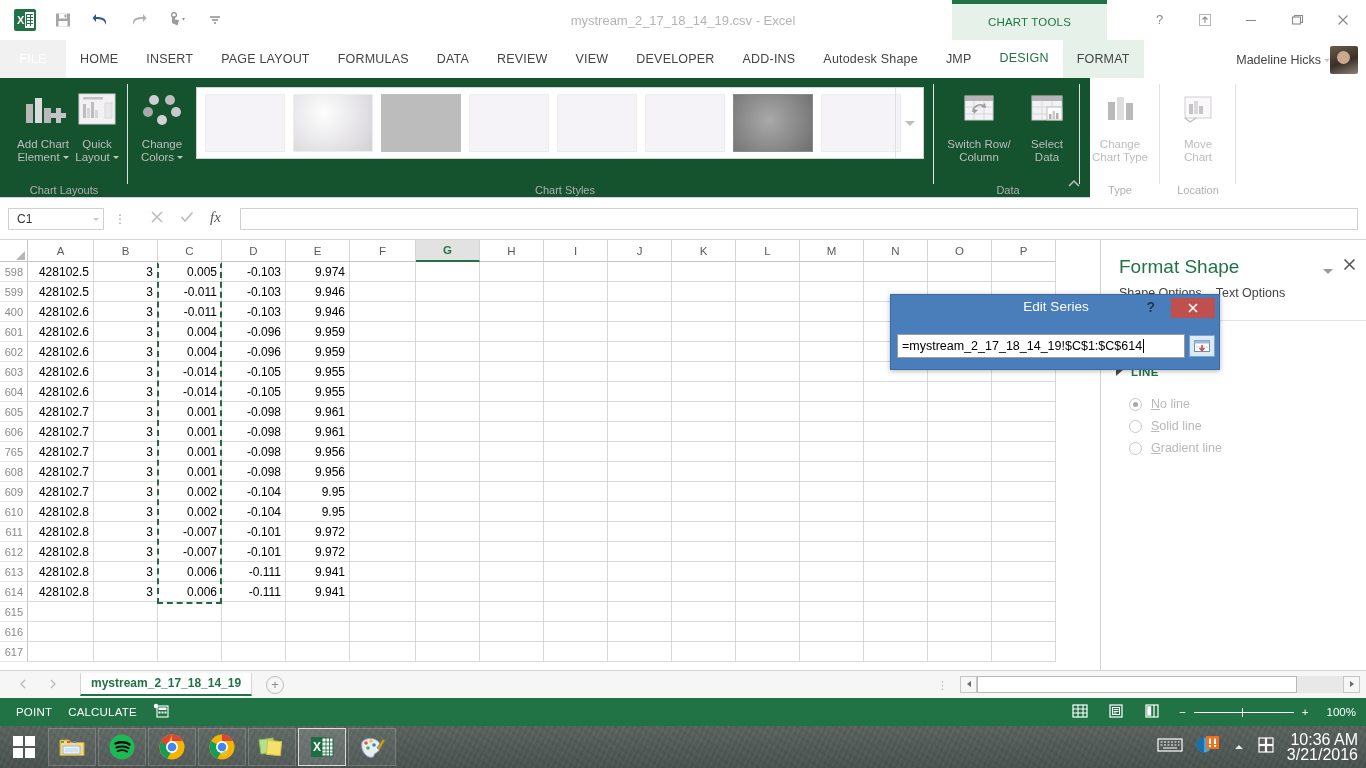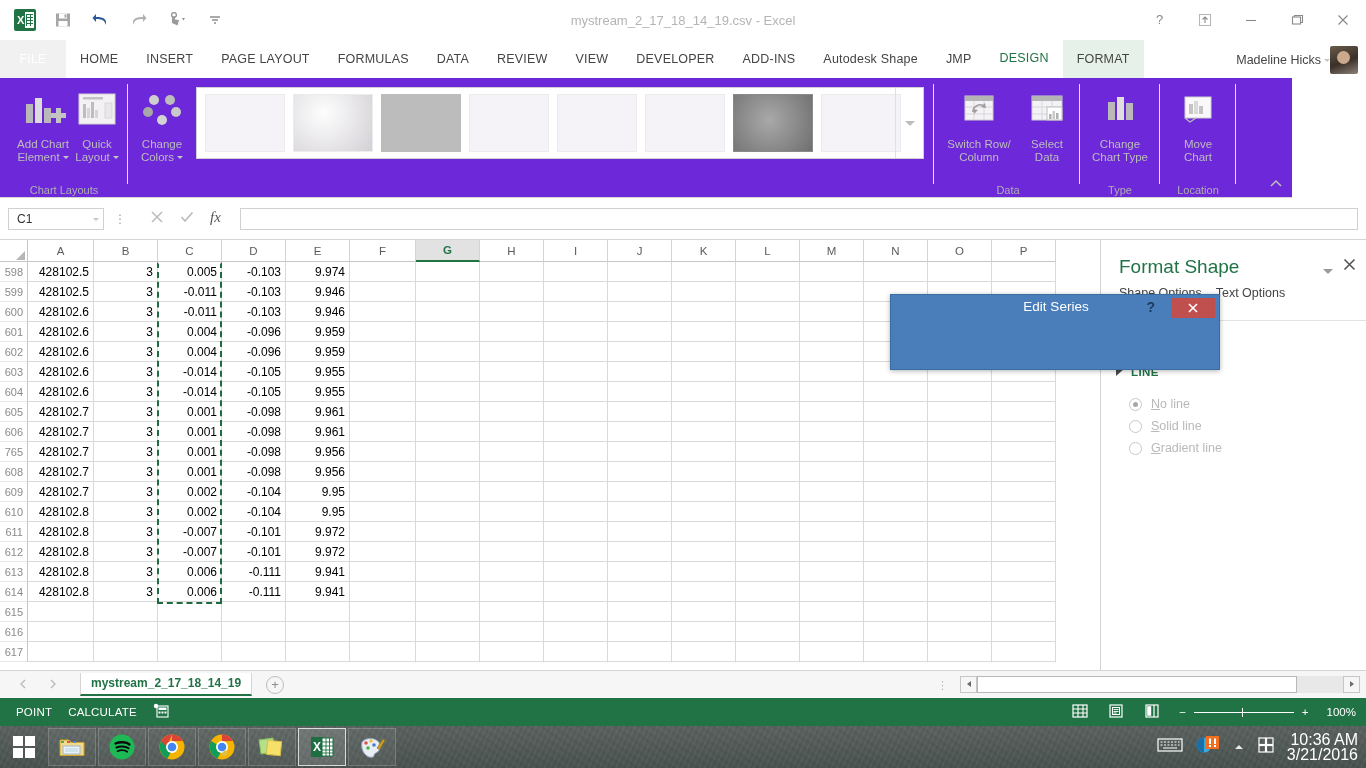--- a/index.html
+++ b/index.html
@@ -77,22 +77,22 @@
     background: linear-gradient(160deg,#6b5b4a 0%,#3a3028 55%,#8d8278 100%);
     position: relative;
   }
   .avatar::after {
     content:""; position:absolute; left:7px; top:5px; width:13px; height:13px;
     border-radius:50%; background:#caa98c;
   }
 
   
   .ribbon {
-    position: absolute; left: 0; top: 78px; width: 1292px; height: 120px;
-    background: #6d28d9; border-bottom: 1px solid #d4d4d4;
+    position: absolute; left: 0; top: 78px; width: 1090px; height: 120px;
+    background: #14532d; border-bottom: 1px solid #d4d4d4;
   }
   .grp { position: absolute; top: 0; height: 120px; }
   .grp-label {
     position: absolute; bottom: 2px; width: 100%; text-align: center;
     font-size: 11px; color: #b0b0b0;
   }
   .grp-sep { position: absolute; top: 6px; width: 1px; height: 100px; background: #e2e2e2; }
 
   .bigbtn {
     position: absolute; top: 6px; display: flex; flex-direction: column;
@@ -325,20 +325,23 @@
       </div>
       <div class="qat-btn">
         <svg width="16" height="16" viewBox="0 0 16 16">
             <path d="M3 5 h10 M5 8 h6 M7 11 h2" stroke="#8f8f8f" stroke-width="1.3" fill="none"></path>
           </svg>
       </div>
     </div>
 
     <div class="title-text">mystream_2_17_18_14_19.csv - Excel</div>
 
+    <div class="chart-tools-tab">
+      <span>CHART TOOLS</span>
+    </div>
 
     <div class="winbtns">
       <div class="winbtn">
         <svg width="16" height="16" viewBox="0 0 16 16">
             <text x="5" y="12" font-size="13" fill="#8a8a8a" font-family="Liberation Sans">?</text>
           </svg>
       </div>
       <div class="winbtn">
         <svg width="16" height="16" viewBox="0 0 16 16">
             <rect x="2.5" y="2.5" width="11" height="11" fill="none" stroke="#b8b8b8" stroke-width="1.1"></rect>
@@ -441,20 +444,21 @@
         <div class="gal-item g3"></div>
         <div class="gal-item g4"></div>
         <div class="gal-item g5"></div>
         <div class="gal-item g6"></div>
         <div class="gal-item g7"></div>
         <div class="gal-item g8"></div>
         <div class="gal-more">
           <span class="tri-d"></span>
         </div>
       </div>
+      <div class="grp-label" style="width:738px">Chart Styles</div>
       <div class="grp-sep" style="left:737px"></div>
     </div>
 
     <div class="grp" style="left:936px;width:144px">
       <div class="bigbtn" style="left:4px">
         <div class="glyph">
           <svg width="44" height="40" viewBox="0 0 44 40">
             <rect x="8" y="6" width="28" height="24" fill="#f4f2f6" stroke="#cfcfcf"></rect>
             <rect x="8" y="6" width="28" height="5" fill="#b4b4b4"></rect>
             <path d="M8 17 h28 M8 24 h28 M17 11 v19 M27 11 v19" stroke="#d6d6d6" stroke-width="1"></path>
@@ -565,21 +569,21 @@
       <div class="ch" style="width:64px">L</div>
       <div class="ch" style="width:64px">M</div>
       <div class="ch" style="width:64px">N</div>
       <div class="ch" style="width:64px">O</div>
       <div class="ch" style="width:64px">P</div>
     </div>
 
     <div class="rowhdr" id="rowhdr">
         <div class="rh">598</div>
         <div class="rh">599</div>
-        <div class="rh">600</div>
+        <div class="rh">400</div>
         <div class="rh">601</div>
         <div class="rh">602</div>
         <div class="rh">603</div>
         <div class="rh">604</div>
         <div class="rh">605</div>
         <div class="rh">606</div>
         <div class="rh">765</div>
         <div class="rh">608</div>
         <div class="rh">609</div>
         <div class="rh">610</div>
@@ -1087,20 +1091,34 @@
   </div>
 
   <div class="dialog">
     <div class="dlg-title">Edit Series</div>
     <div class="dlg-help">?</div>
     <div class="dlg-close">
       <svg width="12" height="12" viewBox="0 0 12 12">
           <path d="M2 2 L10 10 M10 2 L2 10" stroke="#fff" stroke-width="1.6"></path>
         </svg>
     </div>
+    <div class="dlg-body">
+      <div class="dlg-input">
+        <span>=mystream_2_17_18_14_19!$C$1:$C$614</span>
+          <span class="caret-blink"></span>
+      </div>
+      <div class="rangebtn">
+        <svg width="18" height="15" viewBox="0 0 18 15">
+          <rect x="1.5" y="1.5" width="15" height="11" fill="#fff" stroke="#6f8fb5"></rect>
+          <rect x="1.5" y="1.5" width="15" height="3" fill="#9fb8d6"></rect>
+          <path d="M3 8 h12" stroke="#c8d6e6"></path>
+          <path d="M9 6 L9 11 M6.5 9 L9 11.5 L11.5 9" stroke="#c0504d" stroke-width="1.6" fill="none"></path>
+        </svg>
+      </div>
+    </div>
   </div>
 
   <div class="taskbar">
     <div class="tb-start">
       <div class="win-logo">
           <i></i>
           <i></i>
           <i></i>
           <i></i>
         </div>

